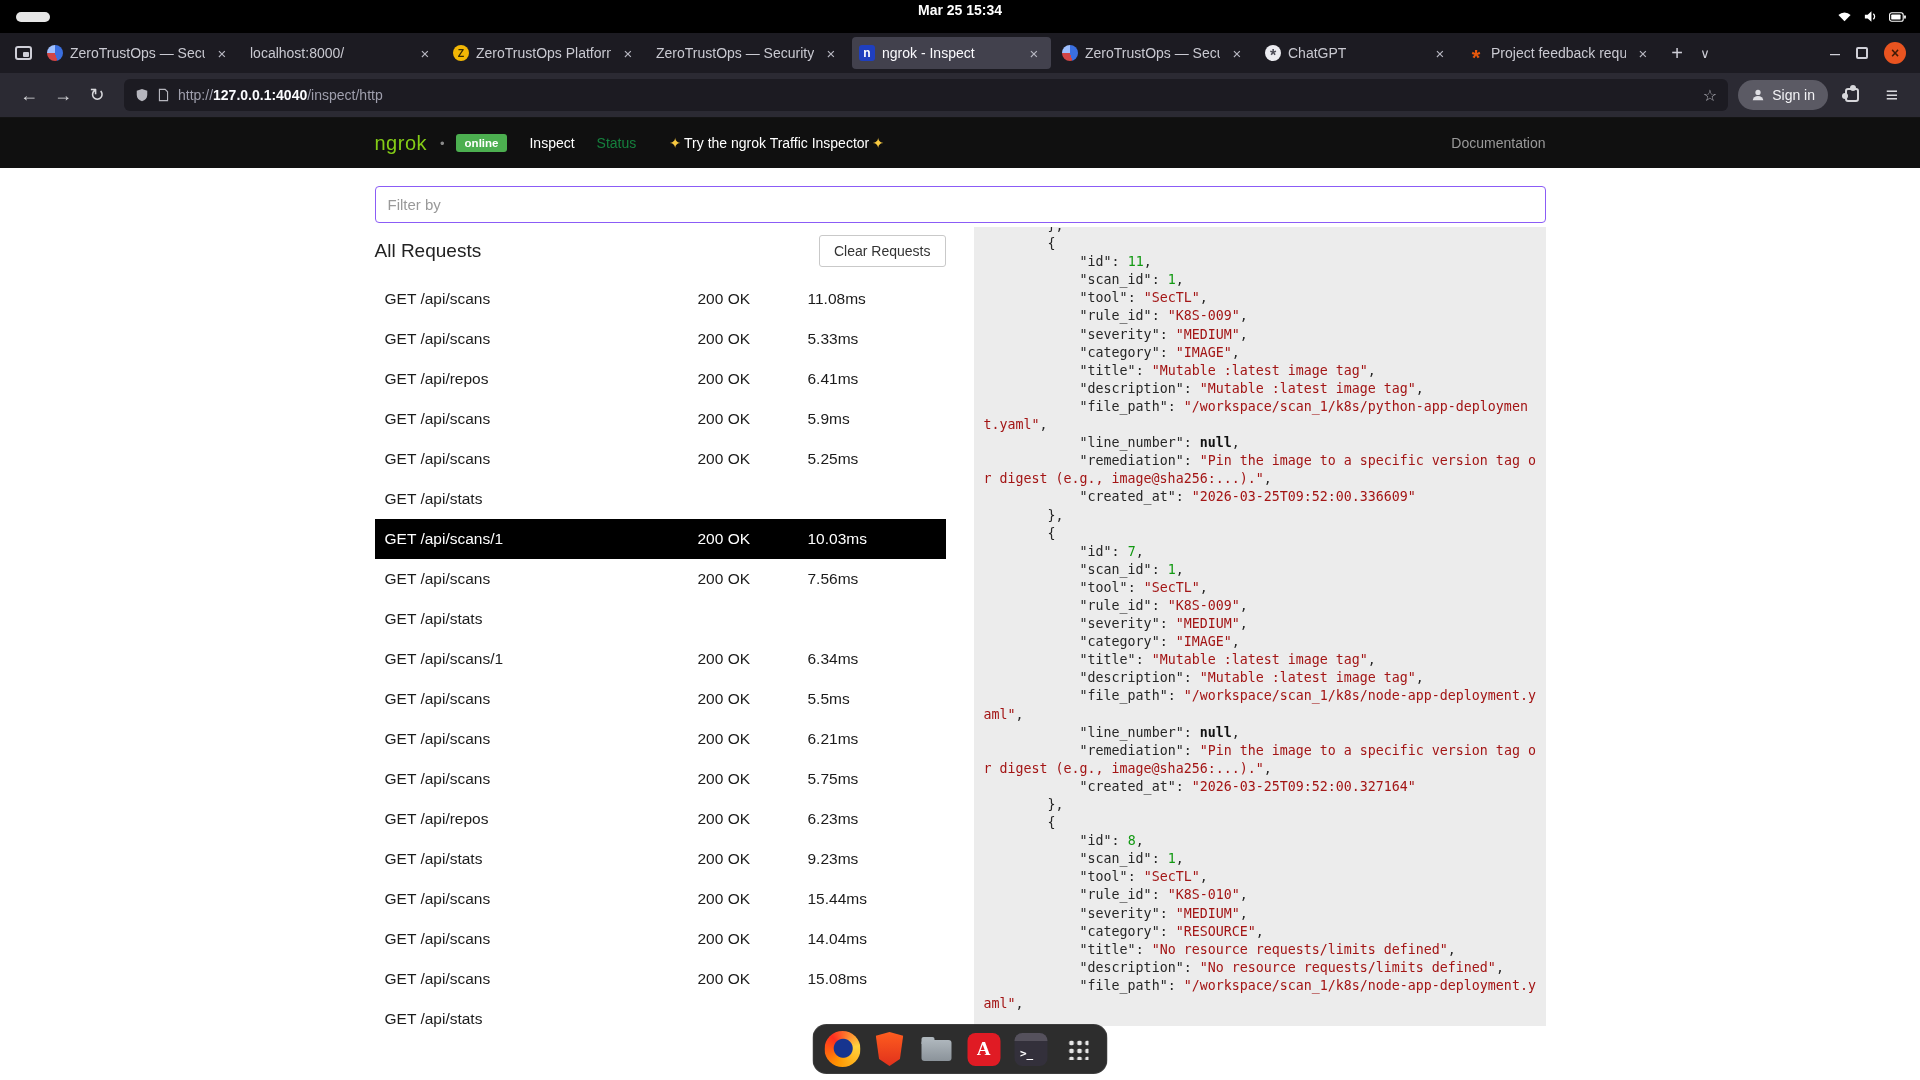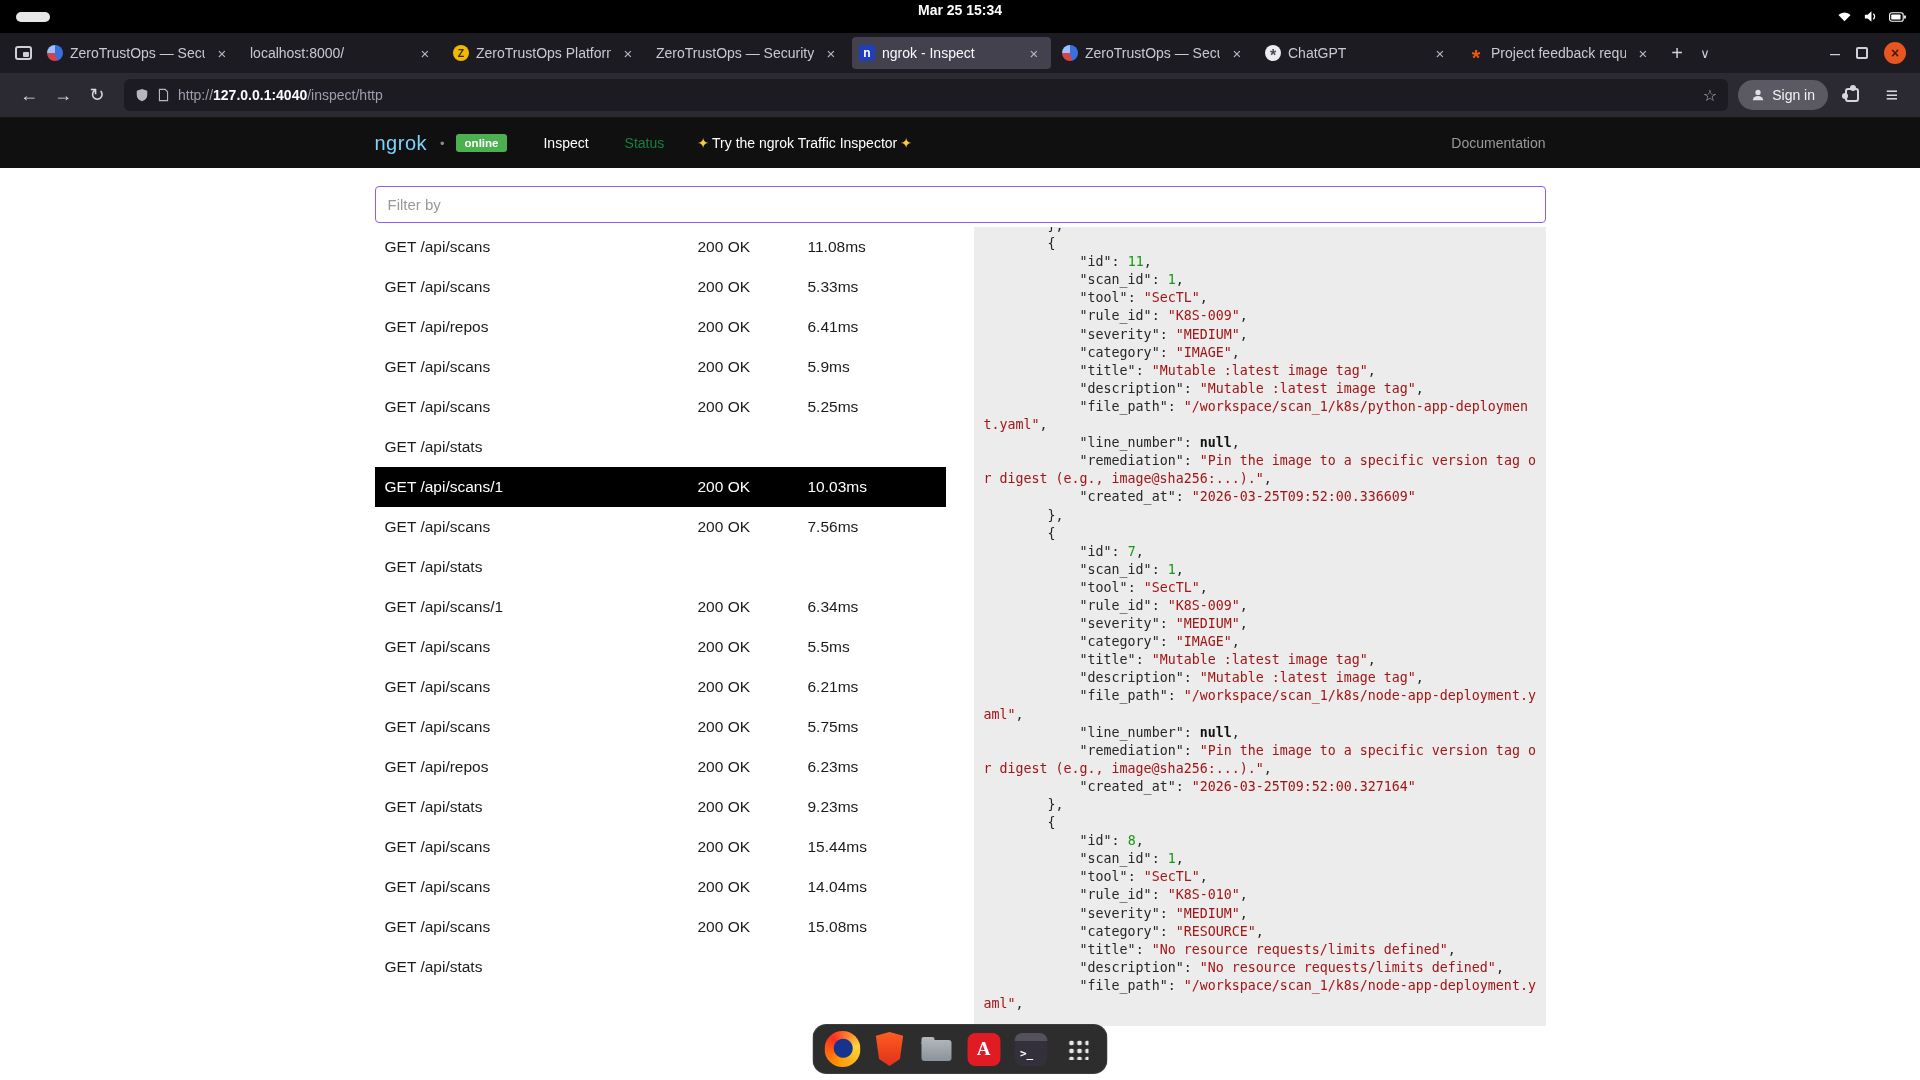--- a/index.html
+++ b/index.html
@@ -54,24 +54,24 @@
   .ext-btn,.menu-btn{width:32px;height:32px;background:none;border:none;cursor:pointer;display:flex;align-items:center;justify-content:center;margin-left:8px;}
   .puzzle{width:14px;height:14px;border:2px solid #d7d7db;border-radius:3px;position:relative;}
   .puzzle::before{content:"";position:absolute;top:-5px;left:3px;width:6px;height:6px;border-radius:50%;background:#d7d7db;}
   .puzzle::after{content:"";position:absolute;left:-5px;top:3px;width:6px;height:6px;border-radius:50%;background:#d7d7db;}
   .menu-btn{color:#d7d7db;font-size:21px;}
 
   
   .site-header{height:50px;background:var(--site-header-bg,#101010);color:#fff;}
   .container{width:1171px;margin:0 auto;}
   .sh-inner{display:flex;align-items:center;height:50px;font-size:14px;}
-  .ngrok-logo{font-size:20px;color:#7dd3fc;letter-spacing:.5px;cursor:pointer;}
+  .ngrok-logo{font-size:20px;color:#84cc16;letter-spacing:.5px;cursor:pointer;}
   .hdr-bullet{color:#8a8a8a;margin:0 11px 0 13px;font-size:13px;}
   .online-badge{background:var(--badge-green,#4caf50);color:#fff;font-size:11.5px;font-weight:700;border-radius:3px;padding:3px 9px;}
-  .hnav{margin-left:36px;color:#fff;cursor:pointer;text-decoration:none;}
+  .hnav{margin-left:22px;color:#fff;cursor:pointer;text-decoration:none;}
   .hnav.dim{color:#15803d;}
   .promo{margin-left:30px;color:#fff;cursor:pointer;}
   .sparkle{color:#f8c940;margin:0 3px;}
   .doc-link{margin-left:auto;color:#9a9a9a;cursor:pointer;}
 
   
   .content{padding-top:18px;}
   .filter-input{width:100%;height:37px;border:1px solid #8b5cf6;border-radius:4px;padding:0 12px;font-size:15px;color:#333;font-family:inherit;background:#fff;}
   .filter-input::placeholder{color:#999;}
   .columns{margin-top:4px;display:flex;gap:28px;align-items:flex-start;}
@@ -237,20 +237,24 @@
       <span class="sparkle">✦</span><span>Try the ngrok Traffic Inspector</span><span class="sparkle">✦</span>
     </span>
     <span class="doc-link">Documentation</span>
   </div>
 </div>
 
 <div class="content container">
   <input class="filter-input" placeholder="Filter by" style="">
   <div class="columns">
     <div class="left-col">
+      <div class="list-header">
+        <span class="list-title">All Requests</span>
+        <button class="clear-btn">Clear Requests</button>
+      </div>
       <div class="rows">
 
           <div class="req-row">
             <span class="r-path">GET /api/scans</span>
             <span class="r-status">200 OK</span>
             <span class="r-time">11.08ms</span>
           </div>
 
           <div class="req-row">
             <span class="r-path">GET /api/scans</span>

